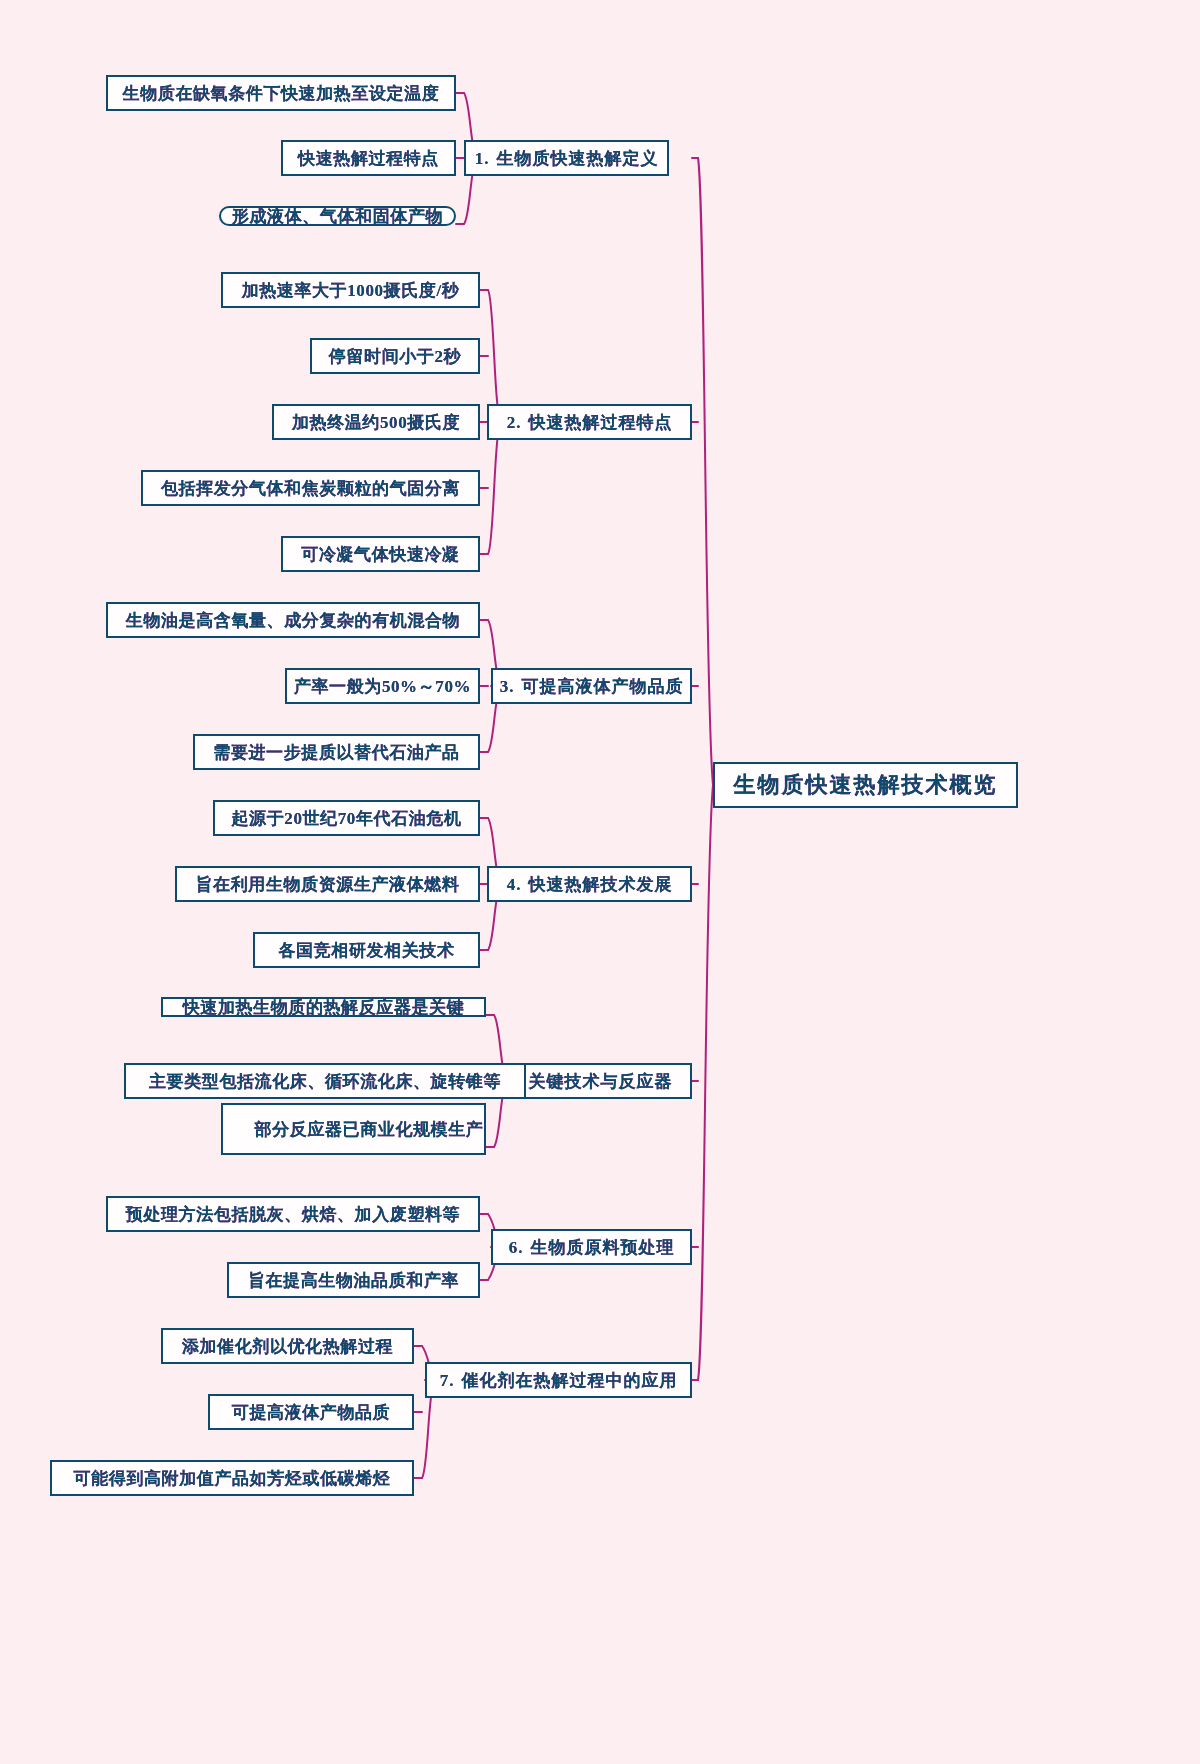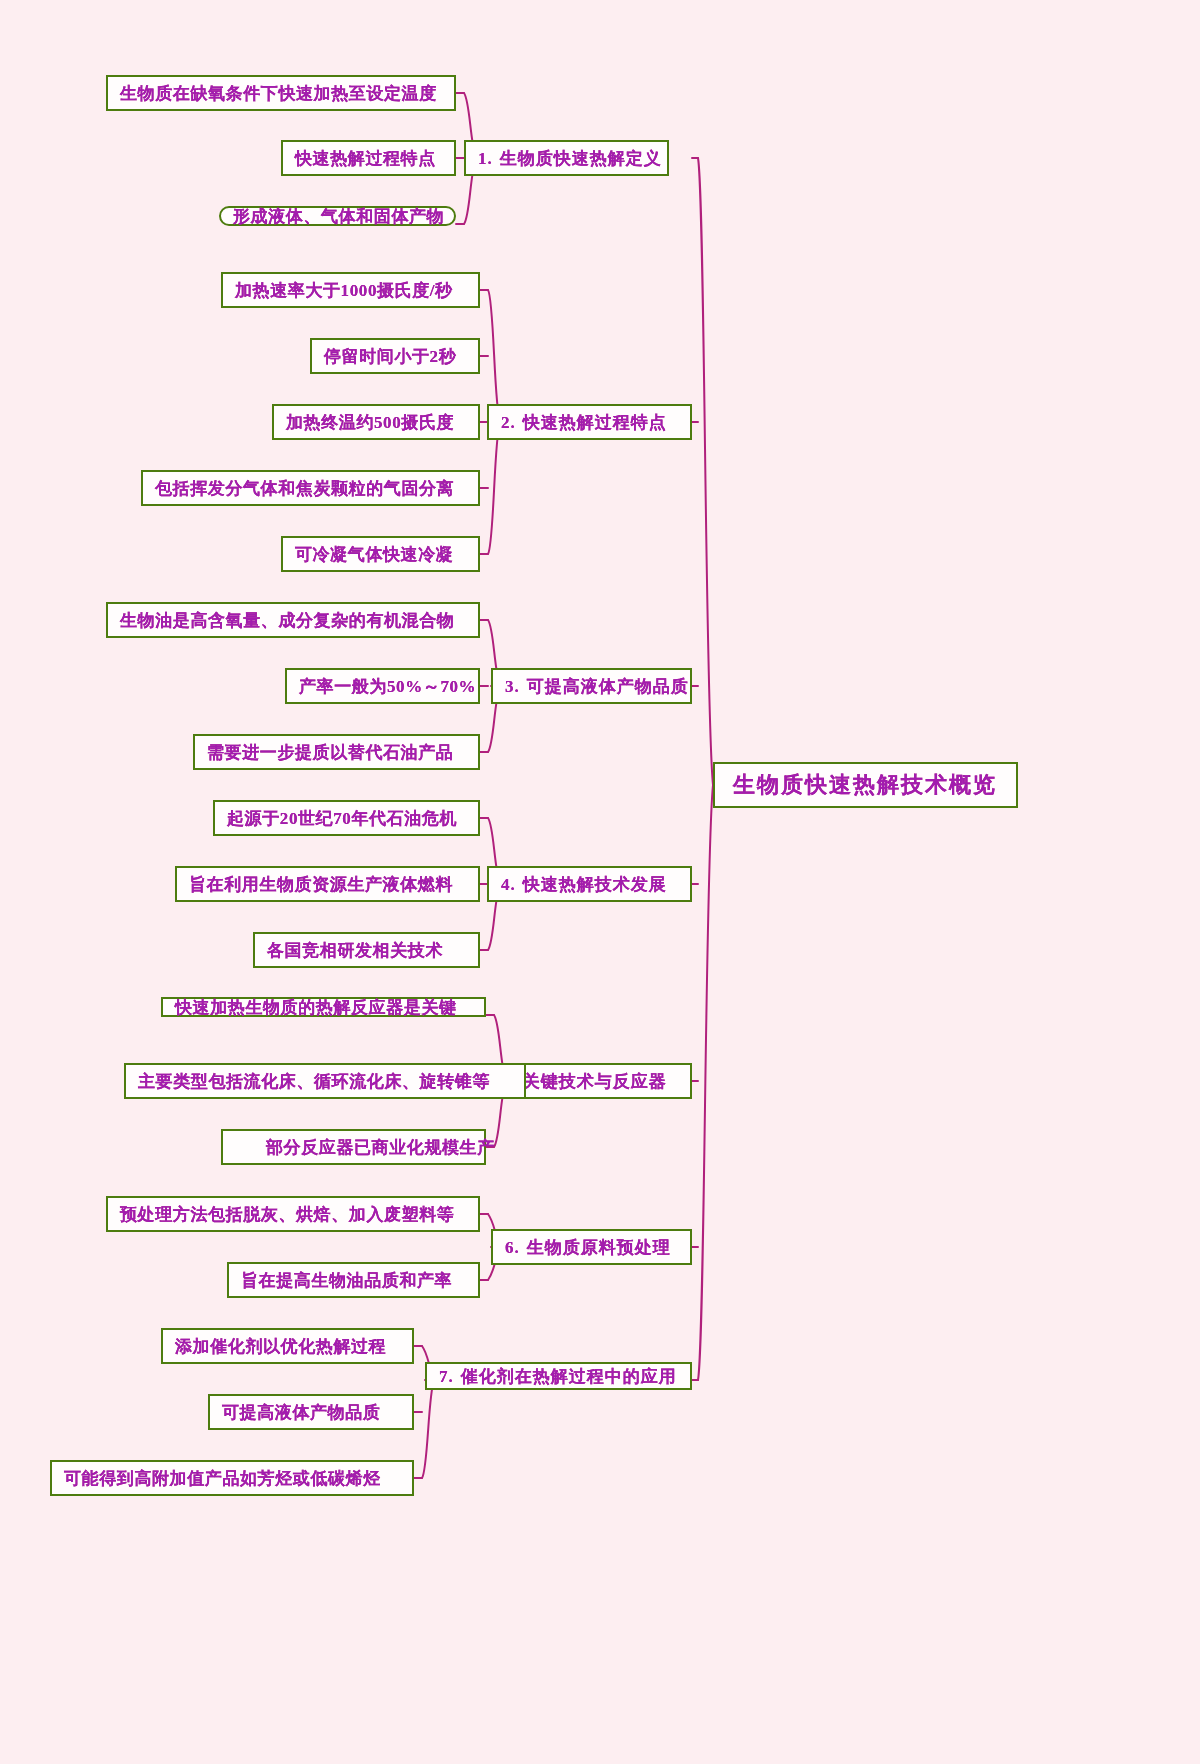--- a/index.html
+++ b/index.html
@@ -25,25 +25,25 @@
     left: 0;
     top: 0;
     width: 1200px;
     height: 1764px;
     pointer-events: none;
   }
   .node {
     position: absolute;
     box-sizing: border-box;
     background: #fffdfd;
-    border: 2px solid #4d7c0f;
-    color: #a21caf;
+    border: 2px solid #0c4a6e;
+    color: #0c4a6e;
     display: flex;
     align-items: center;
-    justify-content: flex-start;
+    justify-content: center;
     white-space: nowrap;
     letter-spacing: 0.5px;
     font-weight: 700;
     text-shadow: 0 0 0.4px #b0207c;
   }
   .node.root {
     font-size: 22px;
     border-width: 2px;
     padding: 0 18px;
     letter-spacing: 2px;
@@ -183,33 +183,33 @@
       </div>
       <div class="node level1" style="left: 487px; top: 1063px; width: 205px; height: 36px;">
         <span><span class="num">5.</span><span>关键技术与反应器</span></span>
       </div>
       <div class="node level2" style="left: 161px; top: 997px; width: 325px; height: 20px;">
         <span>快速加热生物质的热解反应器是关键</span>
       </div>
       <div class="node level2" style="left: 84px; top: 1063px; width: 402px; height: 36px; margin-left: 40px;">
         <span>主要类型包括流化床、循环流化床、旋转锥等</span>
       </div>
-      <div class="node level2" style="left: 221px; top: 1129px; width: 265px; height: 36px; padding-left: 43px;">
+      <div class="node level2" style="left: 221px; top: 1103px; width: 265px; height: 52px; padding-left: 43px;">
         <span>部分反应器已商业化规模生产</span>
       </div>
       <div class="node level1" style="left: 491px; top: 1229px; width: 201px; height: 36px;">
         <span><span class="num">6.</span><span>生物质原料预处理</span></span>
       </div>
       <div class="node level2" style="left: 106px; top: 1196px; width: 374px; height: 36px;">
         <span>预处理方法包括脱灰、烘焙、加入废塑料等</span>
       </div>
       <div class="node level2" style="left: 227px; top: 1262px; width: 253px; height: 36px;">
         <span>旨在提高生物油品质和产率</span>
       </div>
-      <div class="node level1" style="left: 425px; top: 1362px; width: 267px; height: 28px;">
+      <div class="node level1" style="left: 425px; top: 1362px; width: 267px; height: 36px;">
         <span><span class="num">7.</span><span>催化剂在热解过程中的应用</span></span>
       </div>
       <div class="node level2" style="left: 161px; top: 1328px; width: 253px; height: 36px;">
         <span>添加催化剂以优化热解过程</span>
       </div>
       <div class="node level2" style="left: 208px; top: 1394px; width: 206px; height: 36px;">
         <span>可提高液体产物品质</span>
       </div>
       <div class="node level2" style="left: 50px; top: 1460px; width: 364px; height: 36px;">
         <span>可能得到高附加值产品如芳烃或低碳烯烃</span>

